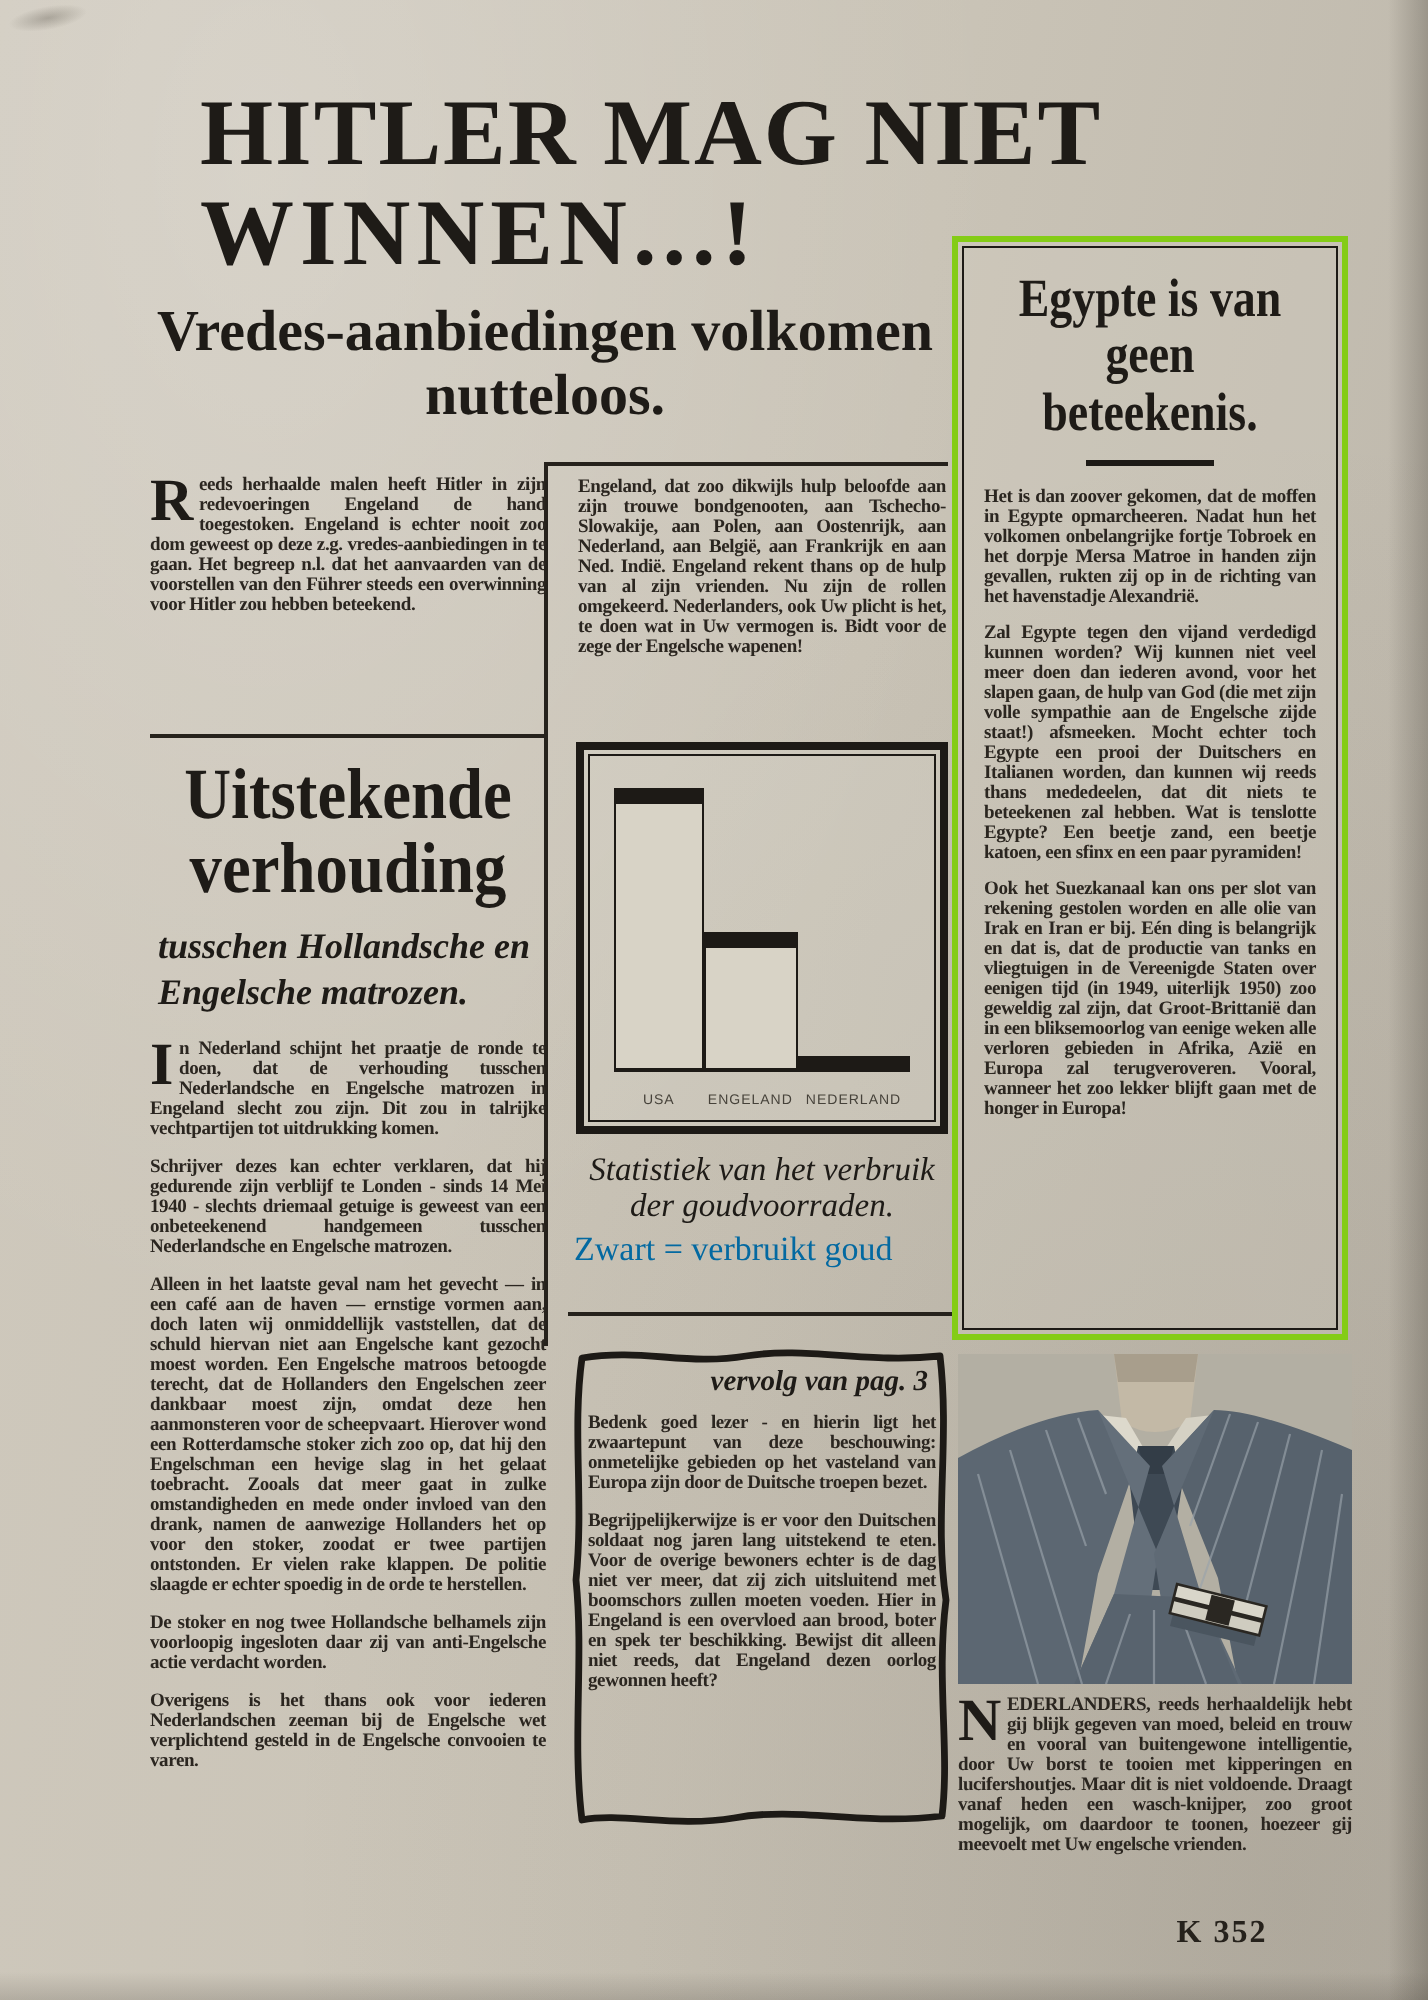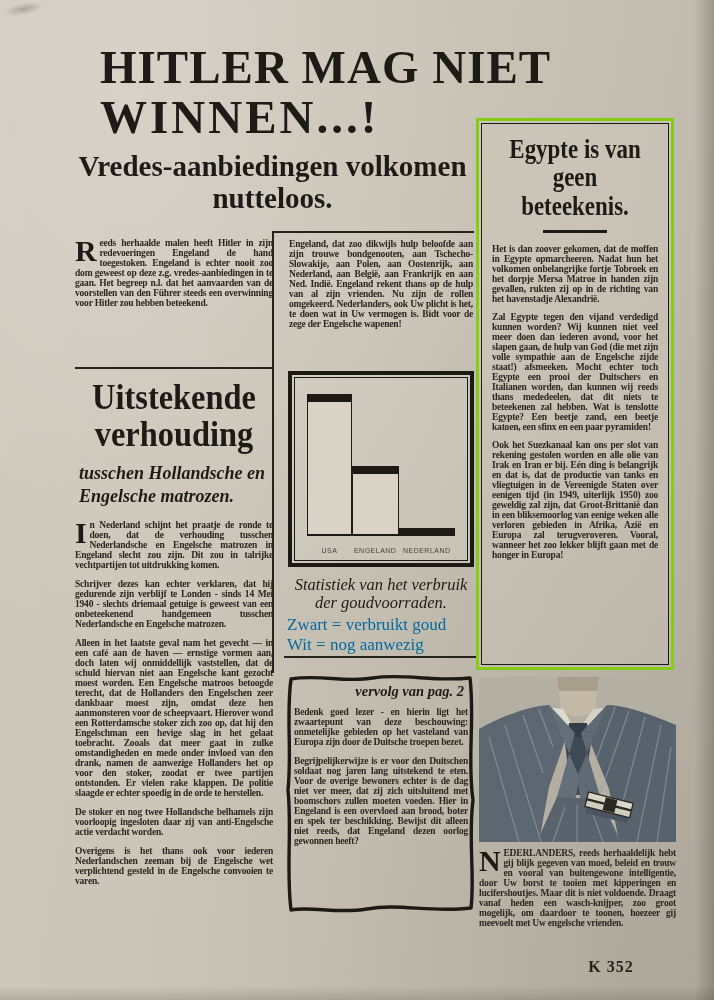--- a/index.html
+++ b/index.html
@@ -165,32 +165,31 @@
     <div class="chart-labels">
       <span>USA</span>
       <span>ENGELAND</span>
       <span>NEDERLAND</span>
     </div>
   </div>
 </div>
 <div class="chart-caption">Statistiek van het verbruik der goudvoorraden.</div>
 <div class="chart-legend">
   <div>Zwart = verbruikt goud</div>
-  <div>Wit = nog aanwezig</div>
 </div>
 
 <div class="wavy-box">
   <svg viewBox="0 0 200 248" width="200" height="248">
     <path d="M10,9 C40,4 62,13 92,8 C122,3 152,12 189,8
              C194,50 186,90 192,130 C187,170 194,205 190,238
              C150,243 118,233 86,239 C56,244 30,236 10,240
              C5,200 11,160 7,120 C11,80 5,45 10,9 Z" fill="none" stroke="#1d1a16" stroke-width="3.4" stroke-linejoin="round"></path>
   </svg>
   <div class="wavy-content">
-    <div class="wavy-header">vervolg van pag. 2</div>
+    <div class="wavy-header">vervolg van pag. 3</div>
     <div class="txt">
       <p>Bedenk goed lezer - en hierin ligt het zwaartepunt van deze beschouwing: onmetelijke gebieden op het vasteland van Europa zijn door de Duitsche troepen bezet.</p>
       <p>Begrijpelijkerwijze is er voor den Duitschen soldaat nog jaren lang uitstekend te eten. Voor de overige bewoners echter is de dag niet ver meer, dat zij zich uitsluitend met boomschors zullen moeten voeden. Hier in Engeland is een overvloed aan brood, boter en spek ter beschikking. Bewijst dit alleen niet reeds, dat Engeland dezen oorlog gewonnen heeft?</p>
     </div>
   </div>
 </div>
 
 <div class="egypte-box">
   <div class="egypte-inner">
     <div class="egypte-title">Egypte is van geen beteekenis.</div>

